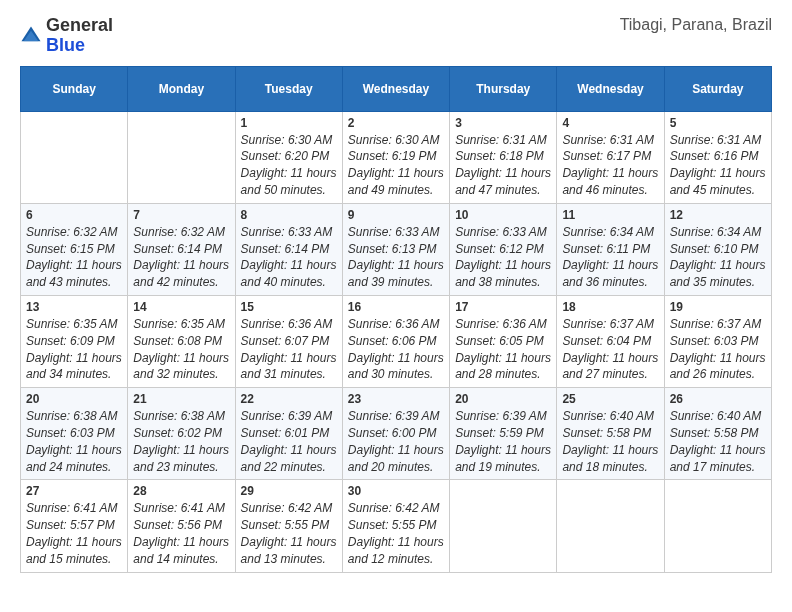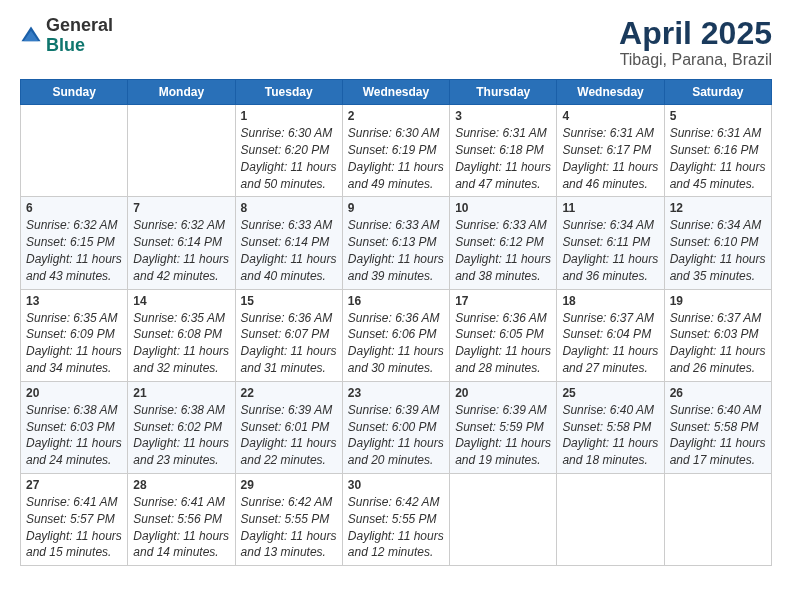--- a/index.html
+++ b/index.html
@@ -28,21 +28,21 @@
       display: flex;
       align-items: center;
       gap: 4px;
     }
     .logo-text {
       font-size: 18px;
       font-weight: bold;
       line-height: 1.1;
     }
     .logo-general { color: #333; }
-    .logo-blue { color: #0f766e; }
+    .logo-blue { color: #1d4ed8; }
     .logo-icon {
       width: 22px;
       height: 22px;
     }
     .title-block {
       text-align: right;
     }
     .month-title {
       font-size: 32px;
       font-weight: bold;
@@ -59,21 +59,21 @@
       border-collapse: collapse;
       width: 100%;
       table-layout: fixed;
     }
     .calendar th {
       background-color: #2970b8;
       color: #fff;
       font-size: 12px;
       font-weight: bold;
       text-align: center;
-      padding: 5px 4px;
+      padding: 15px 4px;
       border: 1px solid #1a5fa8;
     }
     .calendar td {
       vertical-align: top;
       border: 1px solid #ccc;
       padding: 4px 5px;
       height: 88px;
       font-size: 10px;
       color: #333;
     }
@@ -109,21 +109,20 @@
       <svg class="logo-icon" viewBox="0 0 30 30" xmlns="http://www.w3.org/2000/svg">
         <polygon points="15,2 28,22 2,22" fill="#1a5fa8"></polygon>
         <polygon points="15,8 25,22 5,22" fill="#4a90d9" opacity="0.6"></polygon>
       </svg>
       <div class="logo-text">
         <span class="logo-general">General</span><br>
         <span class="logo-blue">Blue</span>
       </div>
     </div>
     <div class="title-block">
-      <div class="month-title">April 2025</div>
       <div class="location">Tibagi, Parana, Brazil</div>
     </div>
   </div>
 
   <table class="calendar">
     <thead>
       <tr>
         <th>Sunday</th>
         <th>Monday</th>
         <th>Tuesday</th>

